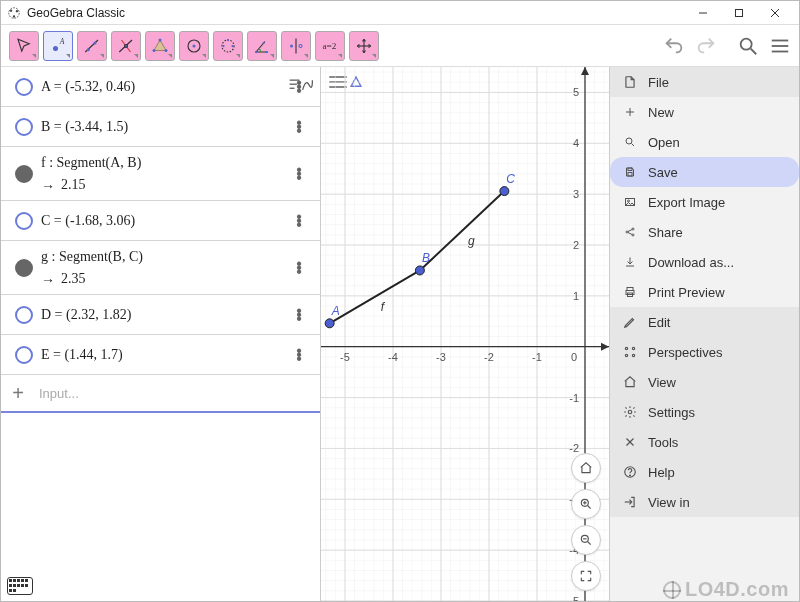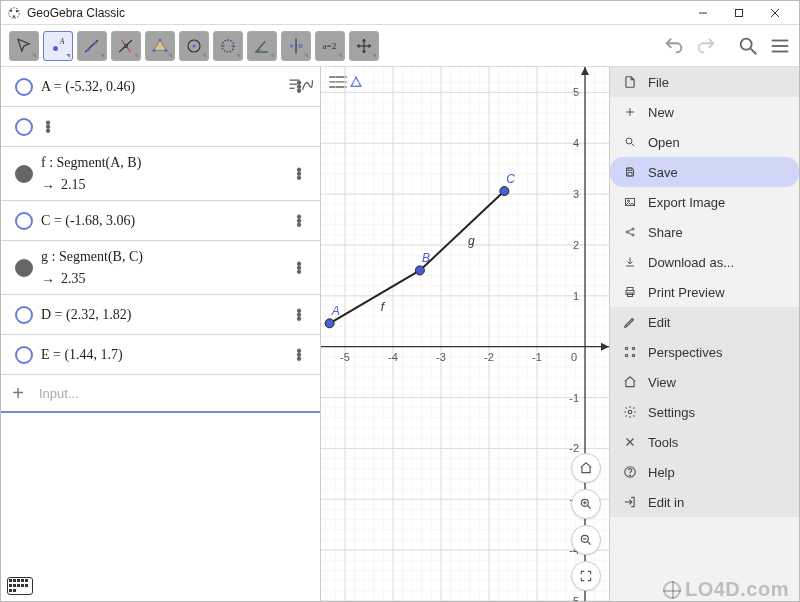--- a/index.html
+++ b/index.html
@@ -7,21 +7,21 @@
   .window { width:800px; height:602px; border:1px solid #bbb; display:flex; flex-direction:column; position:relative; background:#fff;}
   
   .titlebar { height:24px; display:flex; align-items:center; padding:4px 6px; border-bottom:1px solid #ddd; font-size:12px; color:#222;}
   .titlebar .appicon { width:14px; height:14px; margin-right:6px; }
   .titlebar .title { flex:1; }
   .win-buttons { display:flex; }
   .win-btn { width:36px; height:22px; display:flex; align-items:center; justify-content:center; color:#333;}
   .win-btn svg { width:10px; height:10px; }
   
   .toolbar { height:42px; display:flex; align-items:center; padding:0 8px; border-bottom:1px solid #ddd; gap:4px;}
-  .tool-btn { width:30px; height:30px; border:1px solid #aaa; border-radius:3px; background:#a3a3a3; display:flex; align-items:center; justify-content:center; position:relative;}
+  .tool-btn { width:30px; height:30px; border:1px solid #aaa; border-radius:3px; background:#f9a8d4; display:flex; align-items:center; justify-content:center; position:relative;}
   .tool-btn.selected { border-color:#6a7bd9; background:#e8ebfb; }
   .tool-btn .corner { position:absolute; right:2px; bottom:2px; width:0;height:0; border-left:4px solid transparent; border-top:4px solid #888;}
   .toolbar-spacer { flex:1; }
   .tb-right { display:flex; align-items:center; gap:10px; color:#888;}
   .tb-right .ic { width:22px; height:22px; display:flex; align-items:center; justify-content:center;}
   
   .body { flex:1; display:flex; overflow:hidden; position:relative;}
   .algebra { width:320px; border-right:1px solid #ccc; display:flex; flex-direction:column; overflow:hidden;}
   .alg-row { display:flex; align-items:center; min-height:40px; border-bottom:1px solid #d5d5d5; padding:4px 14px; gap:8px; position:relative;}
   .alg-row.tall { min-height:54px;justify-content:center; }
@@ -226,20 +226,23 @@
               <svg width="26" height="18" viewBox="0 0 32 20" fill="none" stroke="#555" stroke-width="1.5">
                 <line x1="2" y1="4" x2="14" y2="4"></line>
                 <line x1="2" y1="9" x2="11" y2="9"></line>
                 <line x1="2" y1="14" x2="8" y2="14"></line>
                 <path d="M18 16 Q22 2 26 10 T30 4"></path>
               </svg>
             </div>
           </div>
           <div class="alg-row">
             <div class="alg-circle "></div>
+            <div class="alg-content">
+              <div>B = (-3.44, 1.5)</div>
+            </div>
             <div class="alg-kebab">
               <span>•</span>
               <span>•</span>
               <span>•</span>
             </div>
           </div>
           <div class="alg-row tall">
             <div class="alg-circle filled"></div>
             <div class="alg-content">
               <div>f : Segment(A, B)</div>
@@ -618,21 +621,21 @@
           <span>Help</span>
         </div>
         <div class="menu-item header">
           <span class="mi-icon">
             <svg width="14" height="14" viewBox="0 0 24 24" fill="none" stroke="#555" stroke-width="2">
               <path d="M14 4h5v16h-5"></path>
               <path d="M3 12h12"></path>
               <path d="M11 8l4 4-4 4"></path>
             </svg>
           </span>
-          <span>Edit in</span>
+          <span>View in</span>
         </div>
       </div>
 
   </div>
 
   <div class="kbd-icon">
     <i></i>
       <i></i>
       <i></i>
       <i></i>

